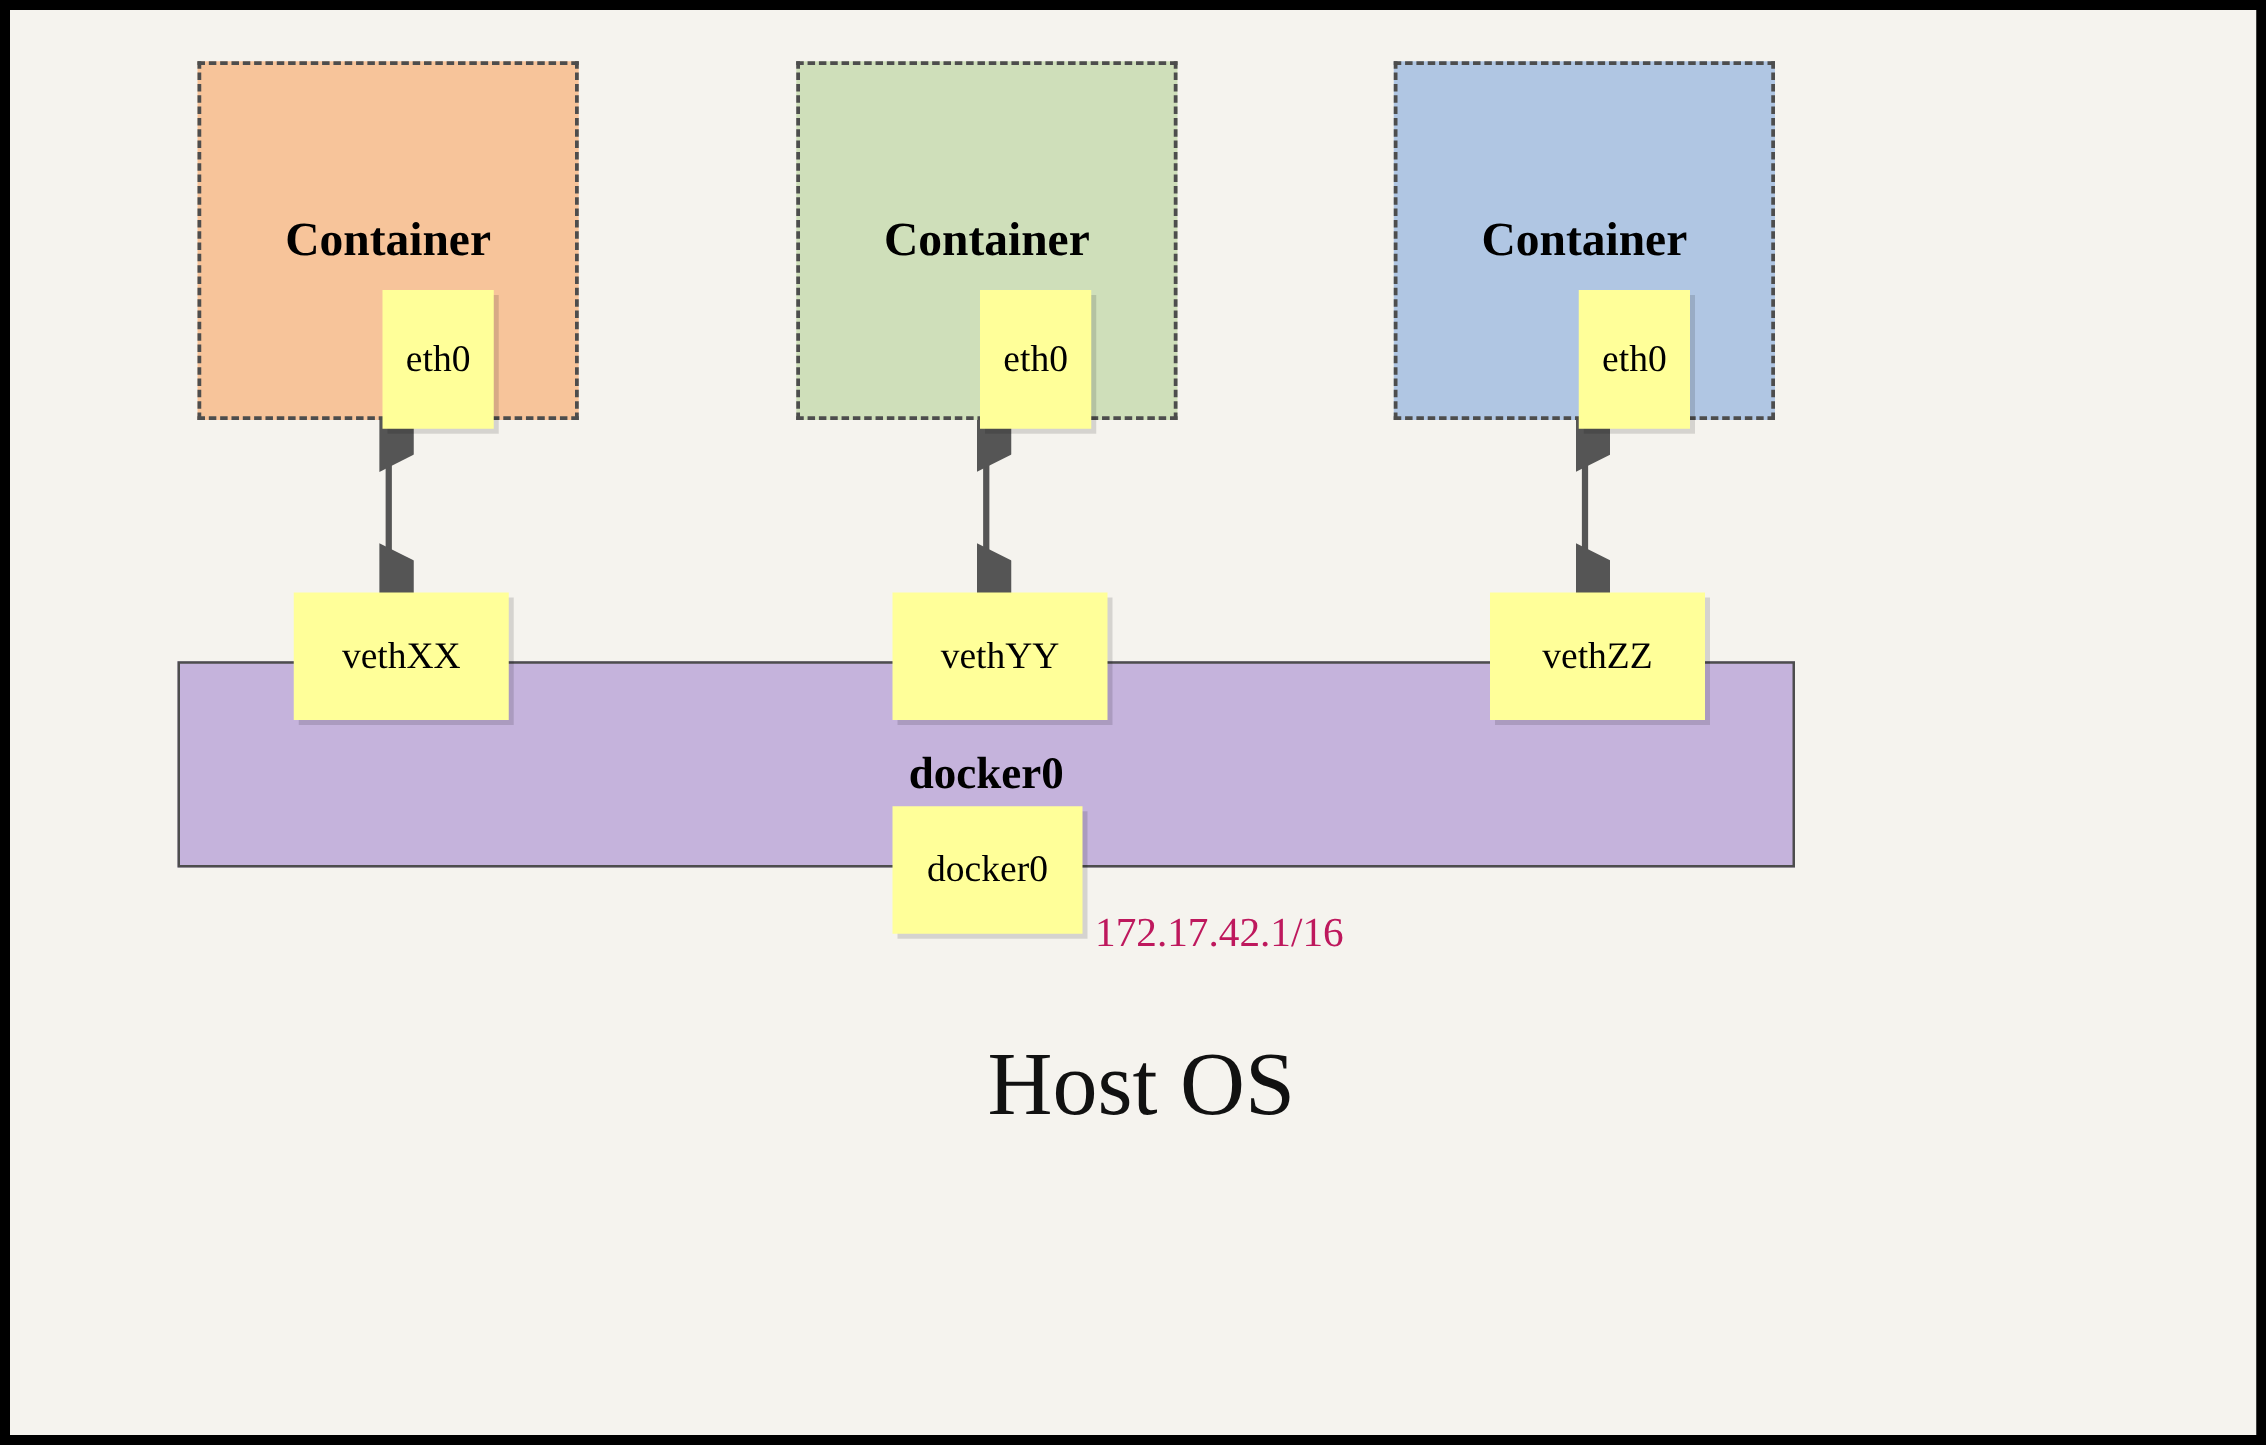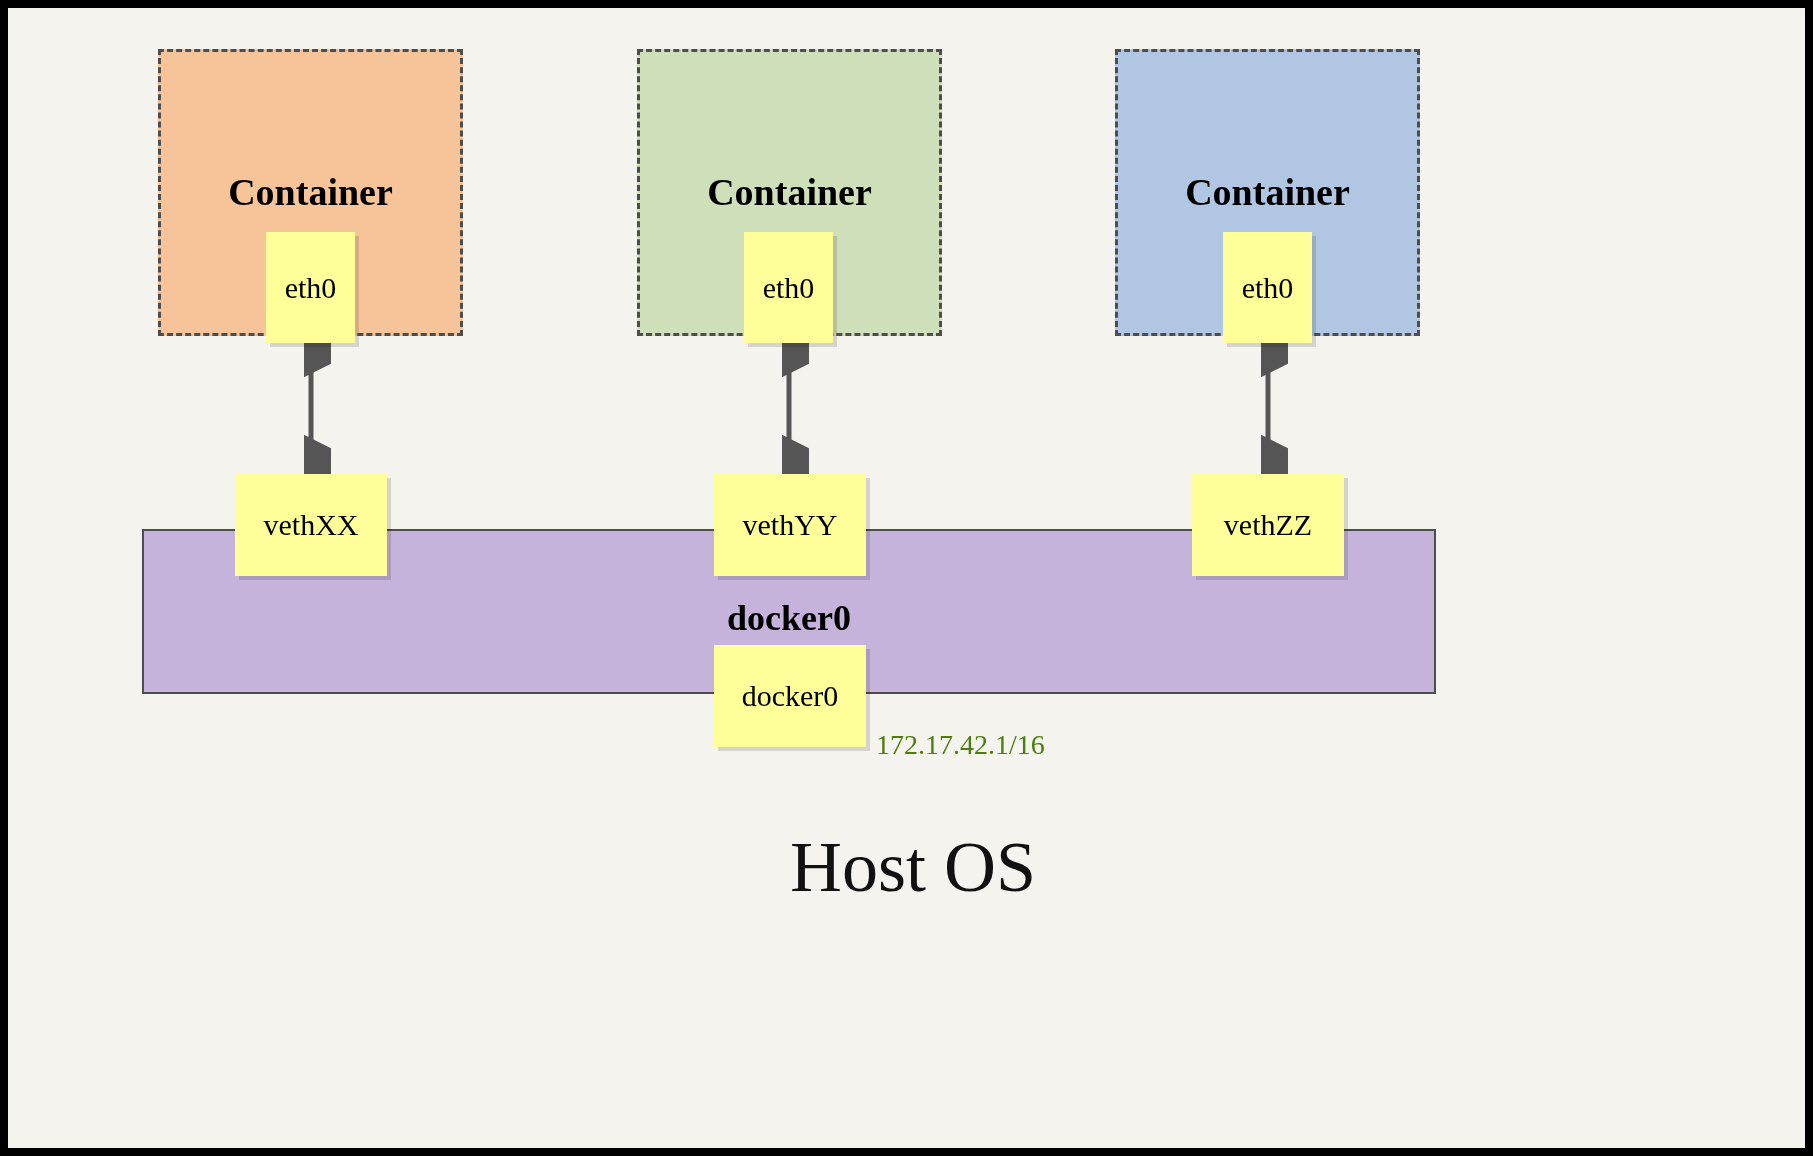--- a/index.html
+++ b/index.html
@@ -67,28 +67,29 @@
     color: #000000;
     box-sizing: border-box;
     z-index: 6;
   }
 
   
   .eth0-box {
     width: 89px;
     height: 111px;
     top: 224px;
+    margin-left: 40px;
   }
   #eth0-1 { left: 258px; }
   #eth0-2 { left: 736px; }
   #eth0-3 { left: 1215px; }
 
   
   .veth-box {
-    width: 152px;
+    width: 172px;
     height: 102px;
     top: 466px;
   }
   #veth-xx { left: 227px; }
   #veth-yy { left: 706px; }
   #veth-zz { left: 1184px; }
 
   
   #docker0-iface {
     width: 152px;
@@ -130,22 +131,22 @@
   }
   #arrow-1 { left: 283px; }
   #arrow-2 { left: 761px; }
   #arrow-3 { left: 1240px; }
 
   
   #docker0-ip {
     position: absolute;
     left: 868px;
     top: 721px;
-    font-size: 28px;
-    color: #4d7c0f;
+    font-size: 33px;
+    color: #be185d;
     white-space: nowrap;
     z-index: 5;
   }
 
   
   #host-os-label {
     position: absolute;
     left: 0;
     right: 0;
     top: 818px;

